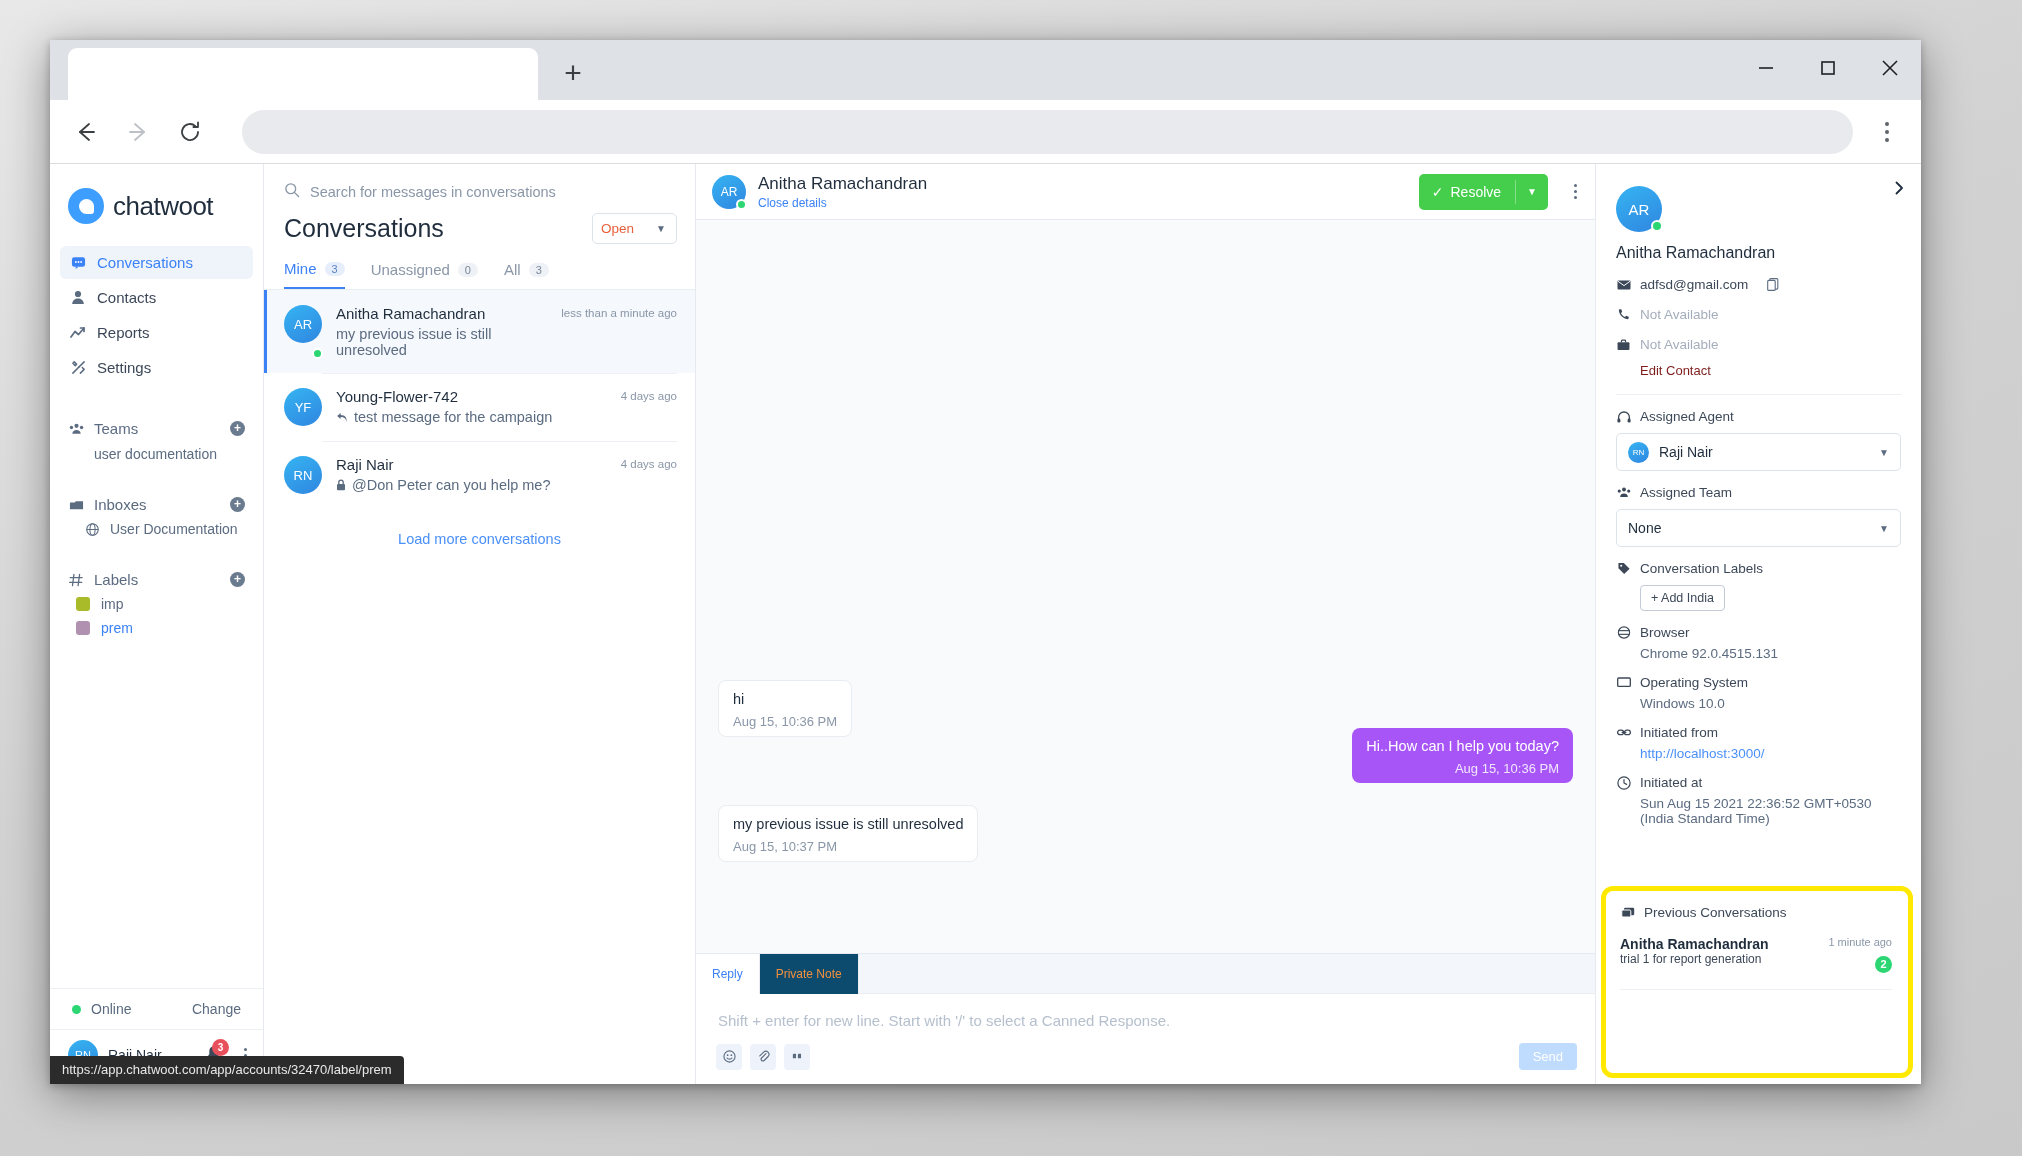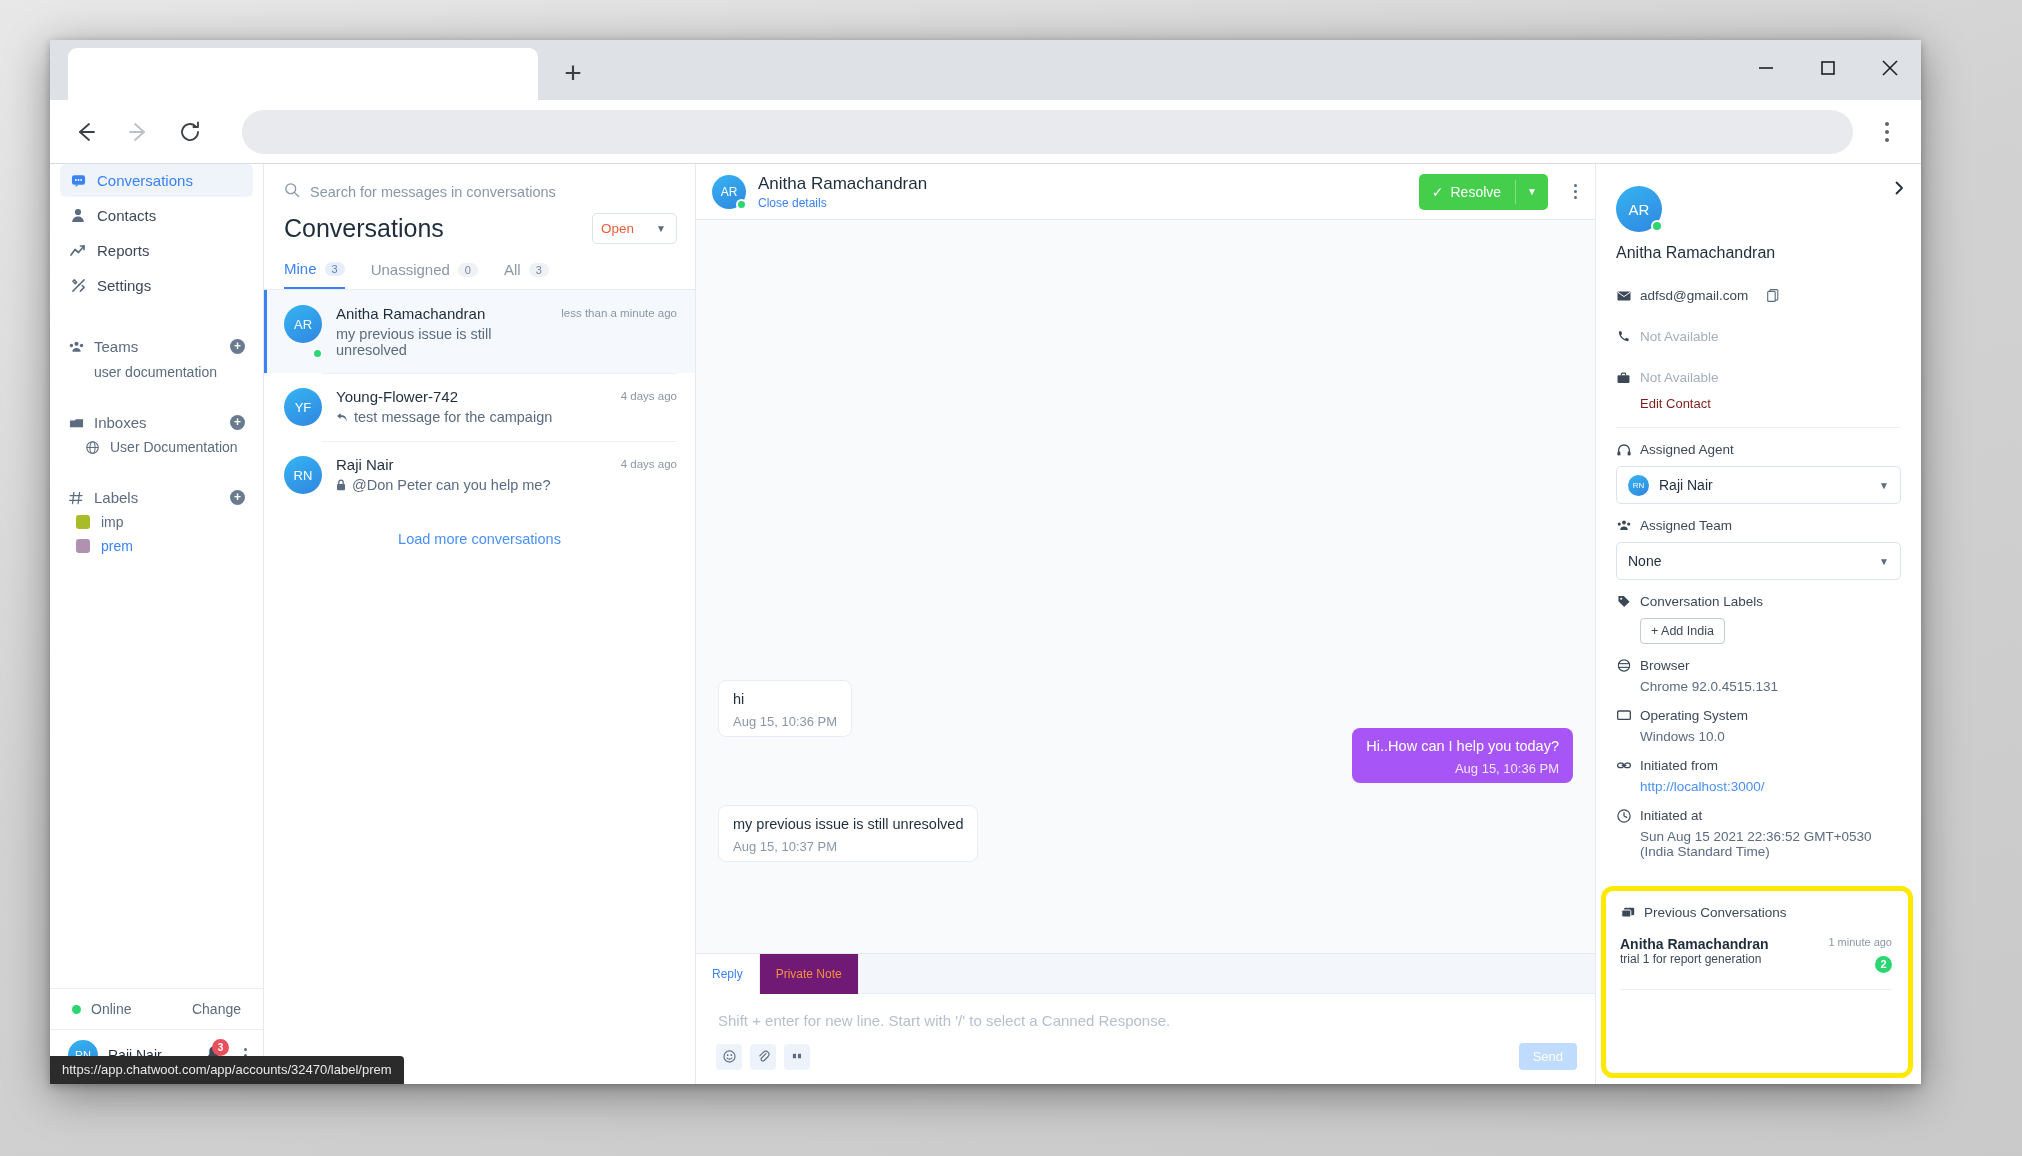--- a/index.html
+++ b/index.html
@@ -214,42 +214,42 @@
   .btime { font-size:13px; margin-top:4px; }
   .bubble.in .btime { color:#8a97a8;}
   .bubble.out .btime { color:rgba(255,255,255,.85);}
   .right { text-align:right;}
 
   .composer { background:#fff; border-top:1px solid #e6eaf0; }
   .ctabs { display:flex; height:40px; }
   .ctab { padding: 0 16px; display:flex;align-items:center; font-size:12px;
           background:#f3f6fa; color:#8a97a8; border-right:1px solid #e9edf2;}
   .ctab.sel { background:#fff; color:#3b82f6; }
-  .ctab.note { color:#f2903d; background:#701a75;}
+  .ctab.note { color:#f2903d; background:#0c4a6e;}
   .ctabs-fill { flex:1; background:#f3f6fa; border-bottom:1px solid #e9edf2;}
   .cinput { padding: 18px 22px 6px 22px; font-size:15px; color:#b6c0cd;}
   .ctools { display:flex; align-items:center; padding: 8px 18px 14px 20px; gap:8px;}
   .tbtn { width:26px;height:26px;border-radius:4px;background:#eef3fb;
           display:flex;align-items:center;justify-content:center;color:#5b6b80;font-size:12px;}
   .sendbtn { margin-left:auto; background:#bfdbfe; color:#fff; font-size:13px;
              border-radius:4px; padding: 6px 14px;}
 
   
   .contact { width: 326px; border-left:1px solid #e6eaf0; background:#fff;
              position:relative; overflow:hidden;}
   .cp-arrow { position:absolute; right:14px; top:16px; color:#1f2d3d; }
   .cp-top { padding: 22px 20px 0 20px;}
   .cp-av-wrap { position:relative; width:46px;}
   .cp-av { width:46px;height:46px;border-radius:50%;color:#fff;font-size:15px;
            display:flex;align-items:center;justify-content:center;
            background:linear-gradient(150deg,#36b4f2,#2f86e0);}
   .cp-on { position:absolute;right:-1px;bottom:0;width:12px;height:12px;border-radius:50%;
            background:#2bd673;border:2px solid #fff;}
   .cp-name { font-size:16px; color:#1f2d3d; margin-top:12px;}
-  .cp-line { display:flex; align-items:center; gap:9px; margin-top:26px; font-size:13.5px; color:#3c4858;}
+  .cp-line { display:flex; align-items:center; gap:9px; margin-top:15px; font-size:13.5px; color:#3c4858;}
   .cp-line.muted { color:#a4aebc;}
   .cp-ic { width:15px; color:#5b6b80; display:flex; justify-content:center;}
   .cp-edit { color:#7f1d1d; font-size:13px; margin: 11px 0 0 24px;}
   .cp-div { height:1px; background:#eceff3; margin: 16px 0 0 0;}
   .cp-sec { padding: 14px 20px 0 20px;}
   .cp-lbl { display:flex; align-items:center; gap:9px; font-size:13.5px; color:#3c4858;}
   .cp-val { font-size:13.5px; color:#5b6b80; margin: 6px 0 0 24px;}
   .cp-val.lnk { color:#4a90f7; }
   .select {
     margin-top:9px; border:1px solid #dde3ea; border-radius:5px; height:38px;
@@ -337,20 +337,26 @@
     <div class="kebab">
         <i></i>
         <i></i>
         <i></i>
       </div>
   </div>
 
   <div class="app">
 
     <div class="sidebar">
+      <div class="logo">
+        <div class="logo-mark">
+            <span></span>
+          </div>
+        <div class="logo-text">chatwoot</div>
+      </div>
 
       <div class="nav">
         <div class="nav-item active">
           <span class="nav-ic">
             <svg width="15" height="15" viewBox="0 0 16 16">
                 <rect x="1" y="2.5" width="14" height="10" rx="2.5" fill="#3b82f6"></rect>
                 <path d="M5 12.5 L5 15 L8 12.5 Z" fill="#3b82f6"></path>
                 <circle cx="5.2" cy="7.4" r="1" fill="#fff"></circle>
                 <circle cx="8" cy="7.4" r="1" fill="#fff"></circle>
                 <circle cx="10.8" cy="7.4" r="1" fill="#fff"></circle>

